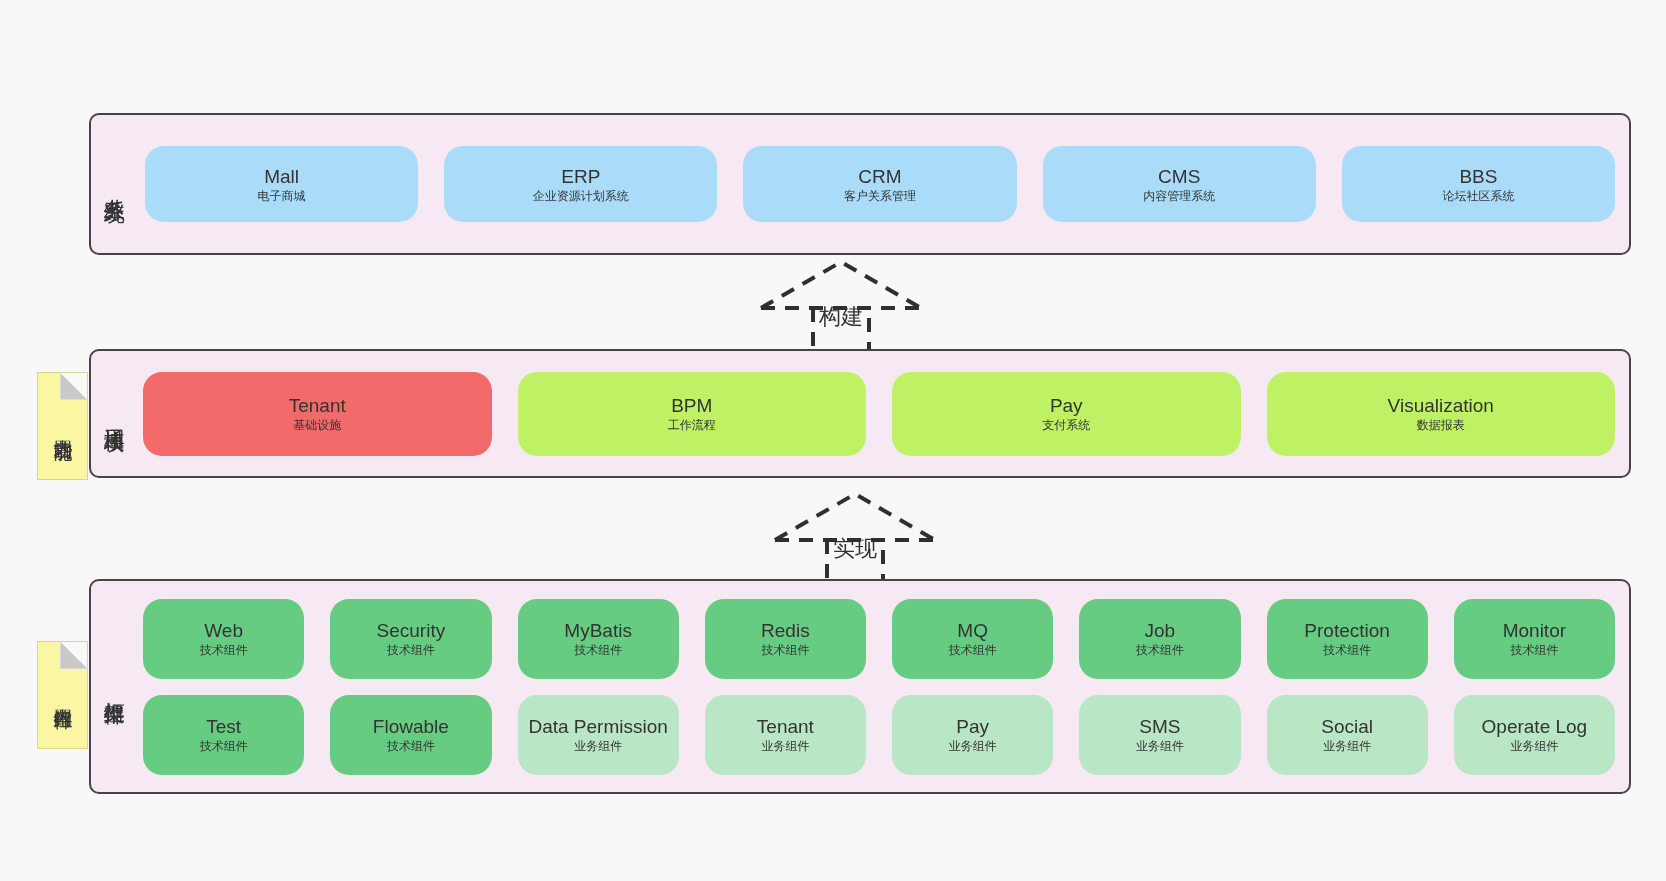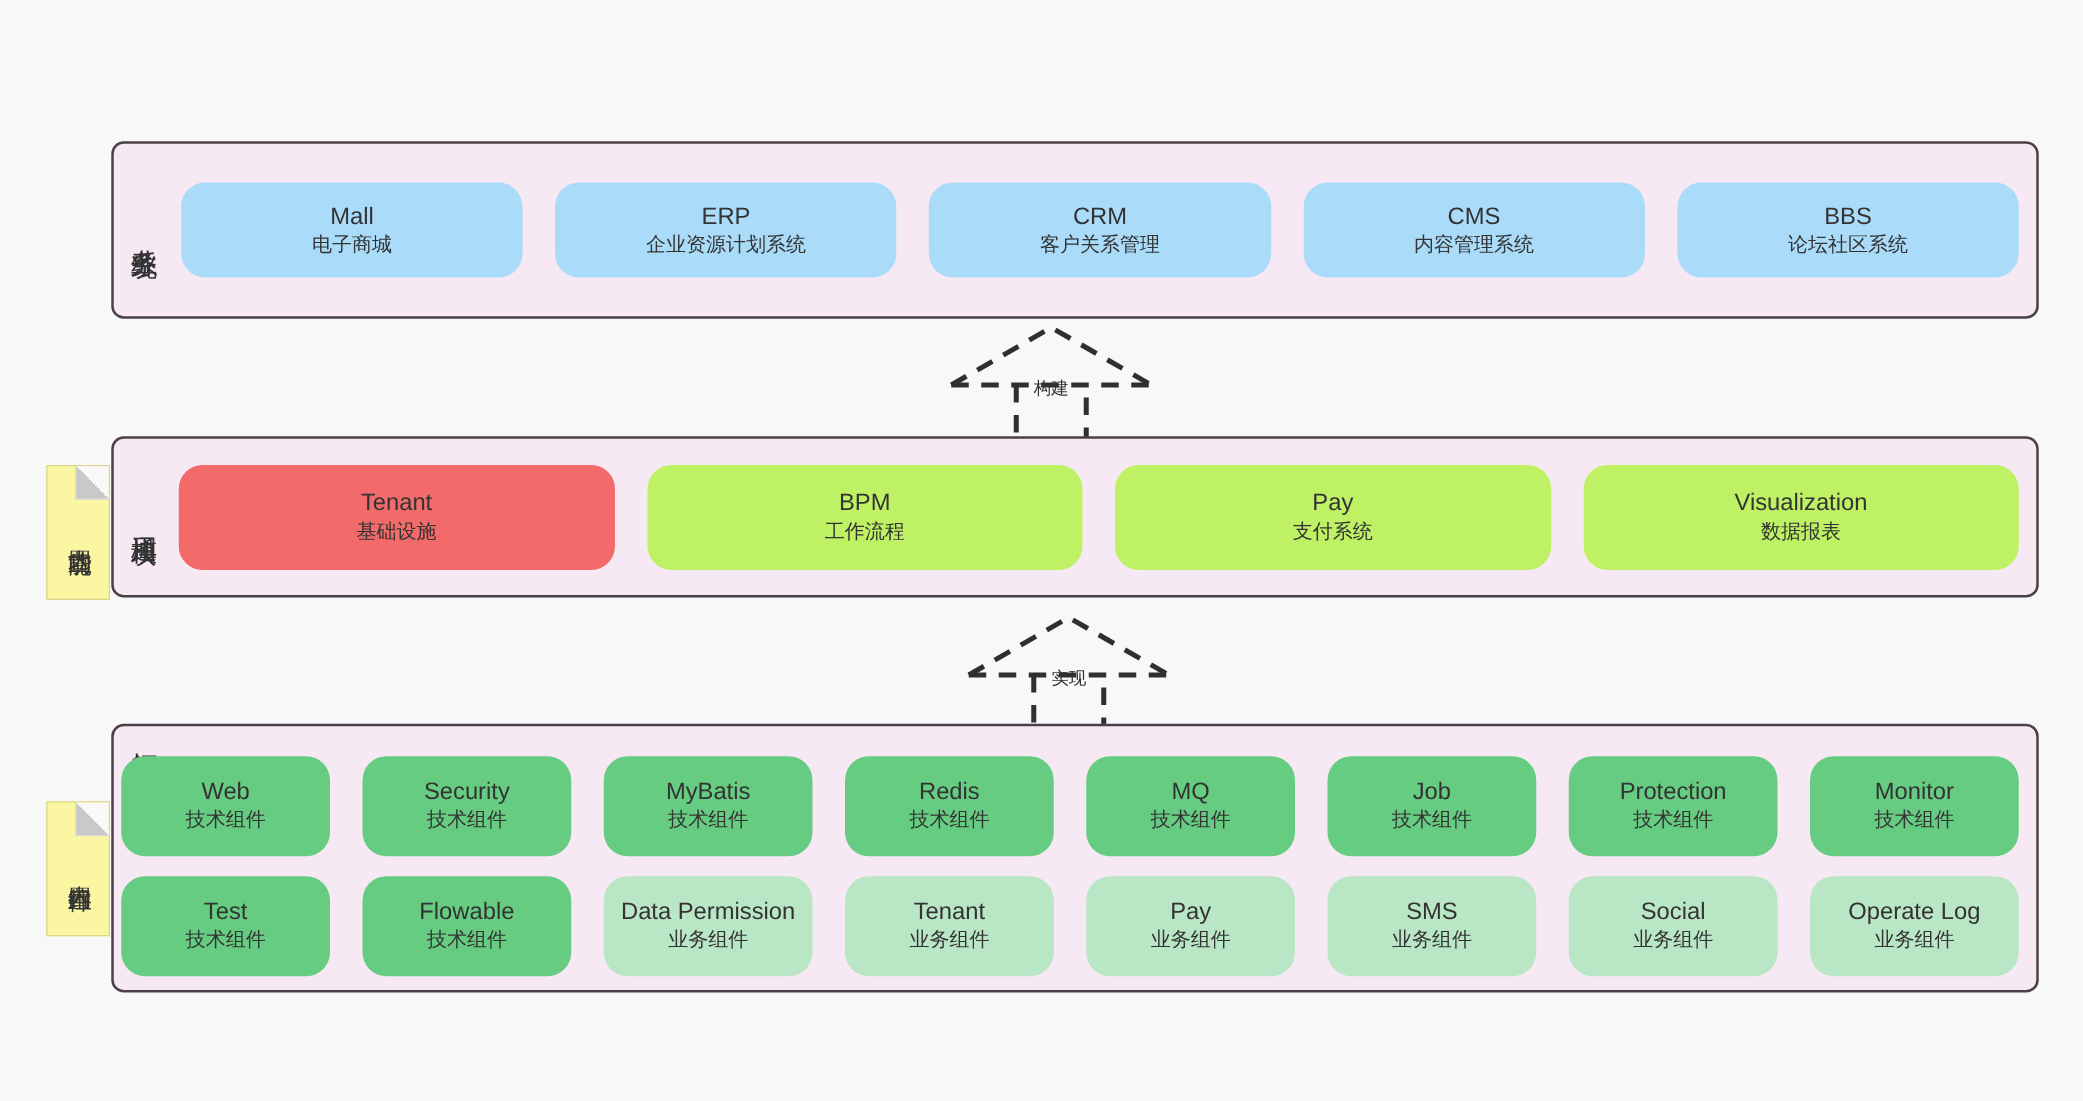--- a/index.html
+++ b/index.html
@@ -65,31 +65,31 @@
     display: flex;
     flex-direction: column;
     align-items: center;
     justify-content: center;
     text-align: center;
     font-size: 19px;
     line-height: 1.32;
     color: #333333;
     padding: 4px 6px;
   }
-  .cell .sub { font-size: 16px; }
+  .cell .sub { font-size: 12px; }
 
   
   #layer-business { left: 89px; top: 113px; width: 1542px; height: 142px; }
   #layer-business .row { height: 76px; }
   #layer-business .layer-body { padding-left: 8px; }
 
   #layer-modules { left: 89px; top: 349px; width: 1542px; height: 129px; }
   #layer-modules .row { height: 84px; }
 
-  #layer-framework { left: 89px; top: 579px; width: 1542px; height: 215px; flex-direction: column; }
+  #layer-framework { left: 89px; top: 579px; width: 1542px; height: 215px; }
   #layer-framework .row { height: 80px; }
 
   
   .c-blue       { background: #aadcfa; }
   .c-red        { background: #f26a6a; }
   .c-pink       { background: #bef264; }
   .c-green      { background: #66cc81; }
   .c-lightgreen { background: #b9e6c5; }
 
   
@@ -129,21 +129,21 @@
     width: 170px;
     height: 96px;
   }
   .arrow svg { display: block; overflow: visible; }
   .arrow-label {
     position: absolute;
     left: 0;
     right: 0;
     top: 44px;
     text-align: center;
-    font-size: 14px;
+    font-size: 22px;
     color: #333333;
     background: transparent;
   }
   #arrow-build   { left: 756px; top: 258px; }
   #arrow-realize { left: 770px; top: 490px; }
 </style>
 </head>
 <body>
 
 <div class="canvas">

